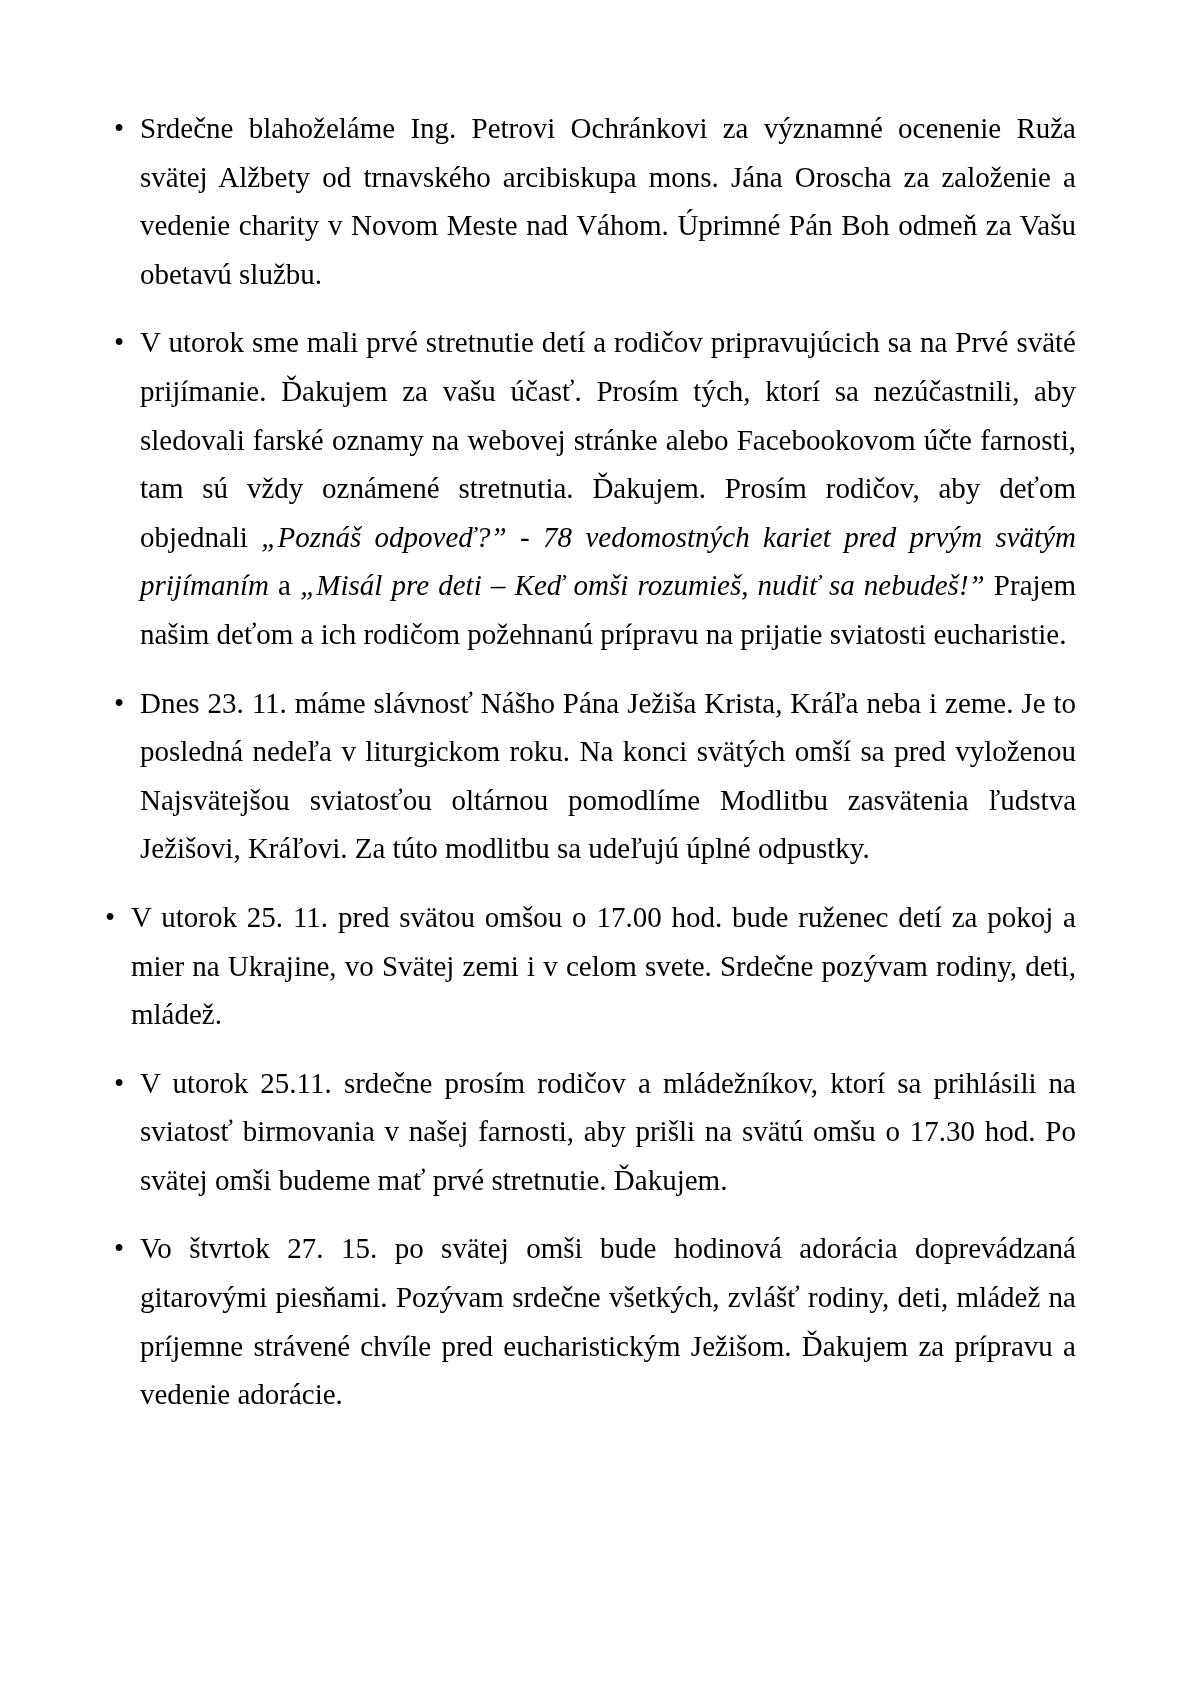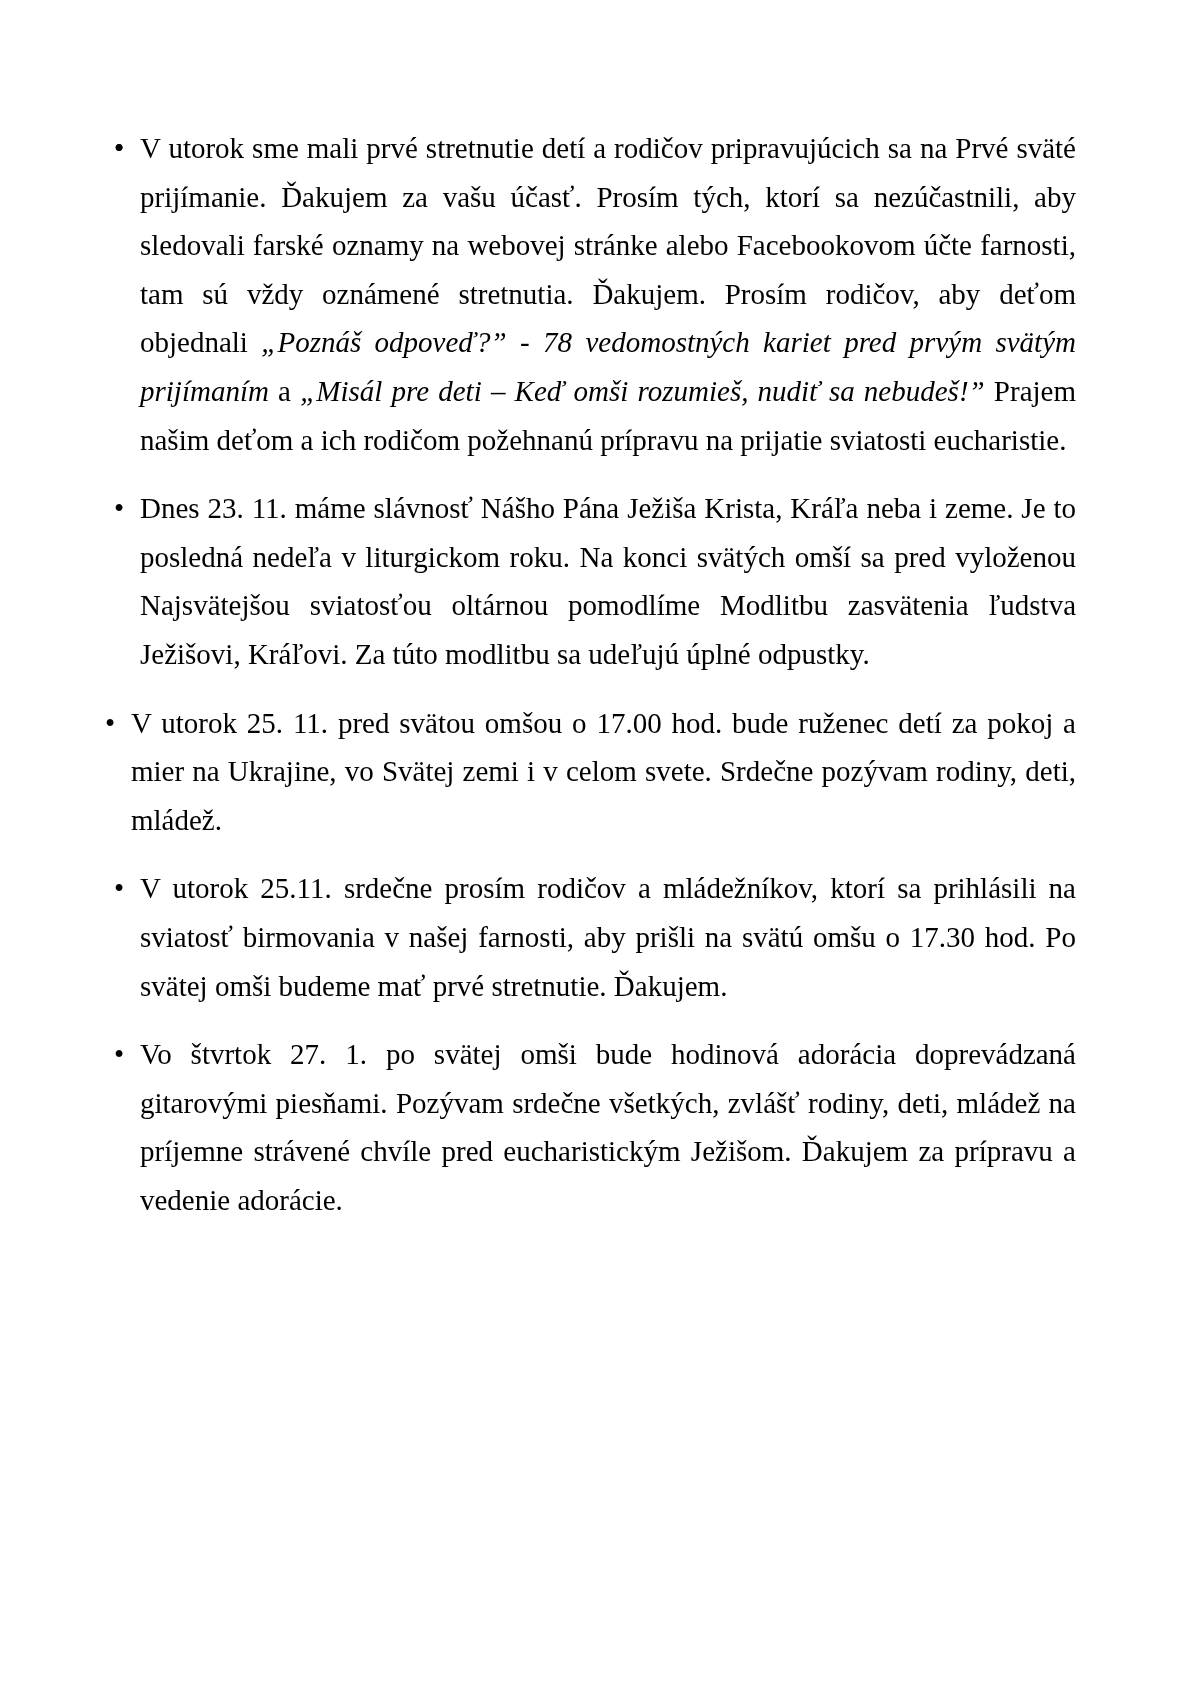--- a/index.html
+++ b/index.html
@@ -40,20 +40,20 @@
     top: 0;
   }
   .seg { font-style: normal; }
   .seg.it { font-style: italic; }
 </style>
 </head>
 <body style="background: rgb(255, 255, 255);">
 
 <main class="page" style="background: rgb(255, 255, 255); color: rgb(0, 0, 0);">
   <ul class="announcements" id="announcement-list">
-      <li><span class="bullet">•</span></li>
+      <li><span class="bullet">•</span><span class="text"><span class="seg">Srdečne blahoželáme Ing. Petrovi Ochránkovi za významné ocenenie Ruža svätej Alžbety od trnavského arcibiskupa mons. Jána Oroscha za založenie a vedenie charity v Novom Meste nad Váhom. Úprimné Pán Boh odmeň za Vašu obetavú službu.</span></span></li>
       <li><span class="bullet">•</span><span class="text"><span class="seg">V utorok sme mali prvé stretnutie detí a rodičov pripravujúcich sa na Prvé sväté prijímanie. Ďakujem za vašu účasť. Prosím tých, ktorí sa nezúčastnili, aby sledovali farské oznamy na webovej stránke alebo Facebookovom účte farnosti, tam sú vždy oznámené stretnutia. Ďakujem. Prosím rodičov, aby deťom objednali </span><span class="seg it">„Poznáš odpoveď?” - 78 vedomostných kariet pred prvým svätým prijímaním</span><span class="seg"> a </span><span class="seg it">„Misál pre deti – Keď omši rozumieš, nudiť sa nebudeš!”</span><span class="seg"> Prajem našim deťom a ich rodičom požehnanú prípravu na prijatie sviatosti eucharistie.</span></span></li>
       <li><span class="bullet">•</span><span class="text"><span class="seg">Dnes 23. 11. máme slávnosť Nášho Pána Ježiša Krista, Kráľa neba i zeme. Je to posledná nedeľa v liturgickom roku. Na konci svätých omší sa pred vyloženou Najsvätejšou sviatosťou oltárnou pomodlíme Modlitbu zasvätenia ľudstva Ježišovi, Kráľovi. Za túto modlitbu sa udeľujú úplné odpustky.</span></span></li>
       <li class="outdent"><span class="bullet">•</span><span class="text"><span class="seg">V utorok 25. 11. pred svätou omšou o 17.00 hod. bude ruženec detí za pokoj a mier na Ukrajine, vo Svätej zemi i v celom svete. Srdečne pozývam rodiny, deti, mládež.</span></span></li>
       <li><span class="bullet">•</span><span class="text"><span class="seg">V utorok 25.11. srdečne prosím rodičov a mládežníkov, ktorí sa prihlásili na sviatosť birmovania v našej farnosti, aby prišli na svätú omšu o 17.30 hod. Po svätej omši budeme mať prvé stretnutie. Ďakujem.</span></span></li>
-      <li><span class="bullet">•</span><span class="text"><span class="seg">Vo štvrtok 27. 1. po svätej omši bude hodinová adorácia doprevádzaná gitarovými piesňami. Pozývam srdečne všetkých, zvlášť rodiny, deti, mládež na príjemne strávené chvíle pred eucharistickým Ježišom. Ďakujem za prípravu a vedenie adorácie.</span></span></li>
+      <li><span class="bullet">•</span><span class="text"><span class="seg">Vo štvrtok 27. 15. po svätej omši bude hodinová adorácia doprevádzaná gitarovými piesňami. Pozývam srdečne všetkých, zvlášť rodiny, deti, mládež na príjemne strávené chvíle pred eucharistickým Ježišom. Ďakujem za prípravu a vedenie adorácie.</span></span></li>
     </ul>
 </main>
 
 </body></html>

